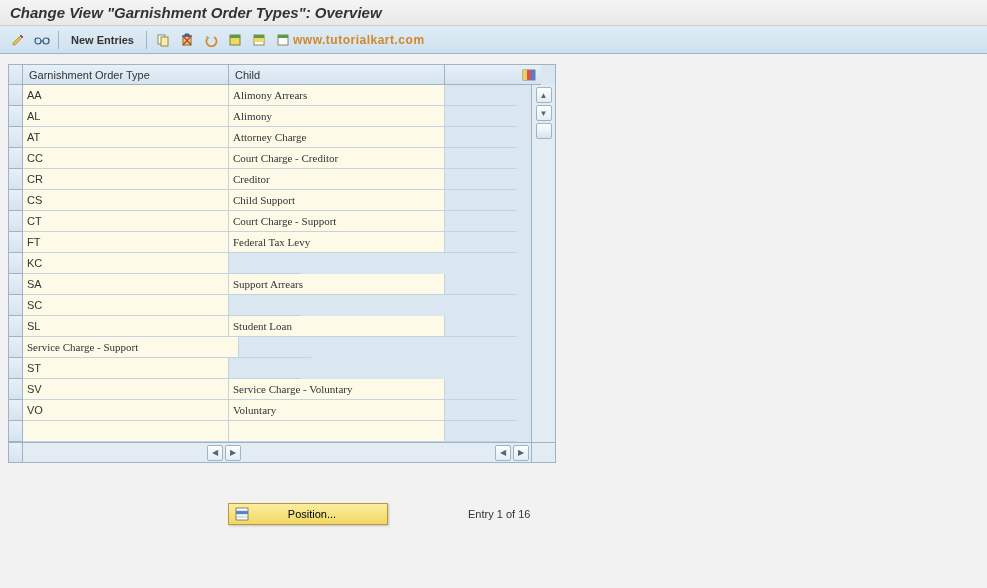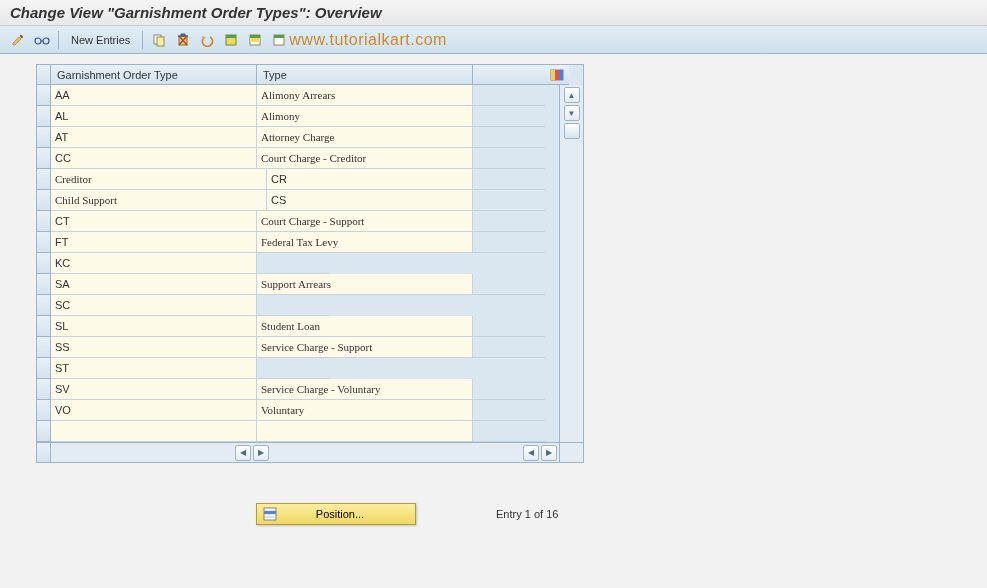--- a/index.html
+++ b/index.html
@@ -52,42 +52,42 @@
     .toolbar-text-btn {
       display: inline-flex;
       align-items: center;
       height: 20px;
       padding: 0 6px;
       border: none;
       background: transparent;
       cursor: pointer;
       font-size: 11px;
       color: #333;
+      font-weight: bold;
     }
     
     .toolbar-sep {
       width: 1px;
       height: 18px;
       background: #9db4c8;
       margin: 0 2px;
     }
     
     .watermark {
       color: #d08828;
-      font-size: 16px;
-      font-weight: normal;
+      font-size: 12px;
+      font-weight: bold;
       margin-left: -4px;
       letter-spacing: 0.5px;
     }
     
     
     .content {
       padding: 10px 8px;
       background: #f2f2f2;
-      margin-left: 28px;
     }
     
     .table-wrapper {
       width: 548px;
       border: 1px solid #9db4c8;
       background: #dbe7f0;
     }
     
     .table-header-row {
       display: flex;
@@ -321,21 +321,21 @@
   </button>
   <span class="watermark">www.tutorialkart.com</span>
 </div>
 
 <div class="content">
   <div class="table-wrapper">
 
     <div class="table-header-row">
       <div class="table-header-cell col-select-all"></div>
       <div class="table-header-cell col-code">Garnishment Order Type</div>
-      <div class="table-header-cell col-text">Type</div>
+      <div class="table-header-cell col-text">Child</div>
       <div class="table-header-cell col-scroll-spacer"></div>
       <div class="table-header-cell col-config">
         <svg class="config-icon" width="14" height="12" viewBox="0 0 14 12">
           <rect x="1" y="1" width="12" height="10" fill="#fff" stroke="#666" stroke-width="0.8"></rect>
           <rect x="1" y="1" width="4" height="10" fill="#f0d050"></rect>
           <rect x="5" y="1" width="4" height="10" fill="#e05050"></rect>
           <rect x="9" y="1" width="4" height="10" fill="#5080d0"></rect>
         </svg>
       </div>
     </div>
@@ -361,28 +361,28 @@
             <div class="cell-empty-spacer"></div>
           </div>
           <div class="table-row">
             <div class="row-selector"></div>
             <input class="cell-input code-cell" value="CC" style="">
             <input class="cell-input text-cell" value="Court Charge - Creditor" style="">
             <div class="cell-empty-spacer"></div>
           </div>
           <div class="table-row">
             <div class="row-selector"></div>
+            <input class="cell-input code-cell" value="CR" style="">
             <input class="cell-input text-cell" value="Creditor" style="">
-            <input class="cell-input code-cell" value="CR" style="">
-            <div class="cell-empty-spacer"></div>
-          </div>
-          <div class="table-row">
-            <div class="row-selector"></div>
+            <div class="cell-empty-spacer"></div>
+          </div>
+          <div class="table-row">
+            <div class="row-selector"></div>
+            <input class="cell-input code-cell" value="CS" style="">
             <input class="cell-input text-cell" value="Child Support" style="">
-            <input class="cell-input code-cell" value="CS" style="">
             <div class="cell-empty-spacer"></div>
           </div>
           <div class="table-row">
             <div class="row-selector"></div>
             <input class="cell-input code-cell" value="CT" style="">
             <input class="cell-input text-cell" value="Court Charge - Support" style="">
             <div class="cell-empty-spacer"></div>
           </div>
           <div class="table-row">
             <div class="row-selector"></div>
@@ -407,21 +407,20 @@
             <div class="cell-empty-spacer"></div>
           </div>
           <div class="table-row">
             <div class="row-selector"></div>
             <input class="cell-input code-cell" value="SL" style="">
             <input class="cell-input text-cell" value="Student Loan" style="">
             <div class="cell-empty-spacer"></div>
           </div>
           <div class="table-row">
             <div class="row-selector"></div>
-            <input class="cell-input code-cell" value="SS" style="">
             <input class="cell-input text-cell" value="Service Charge - Support" style="">
             <div class="cell-empty-spacer"></div>
           </div>
           <div class="table-row">
             <div class="row-selector"></div>
             <input class="cell-input code-cell" value="ST" style="">
             <div class="cell-empty-spacer"></div>
           </div>
           <div class="table-row">
             <div class="row-selector"></div>

